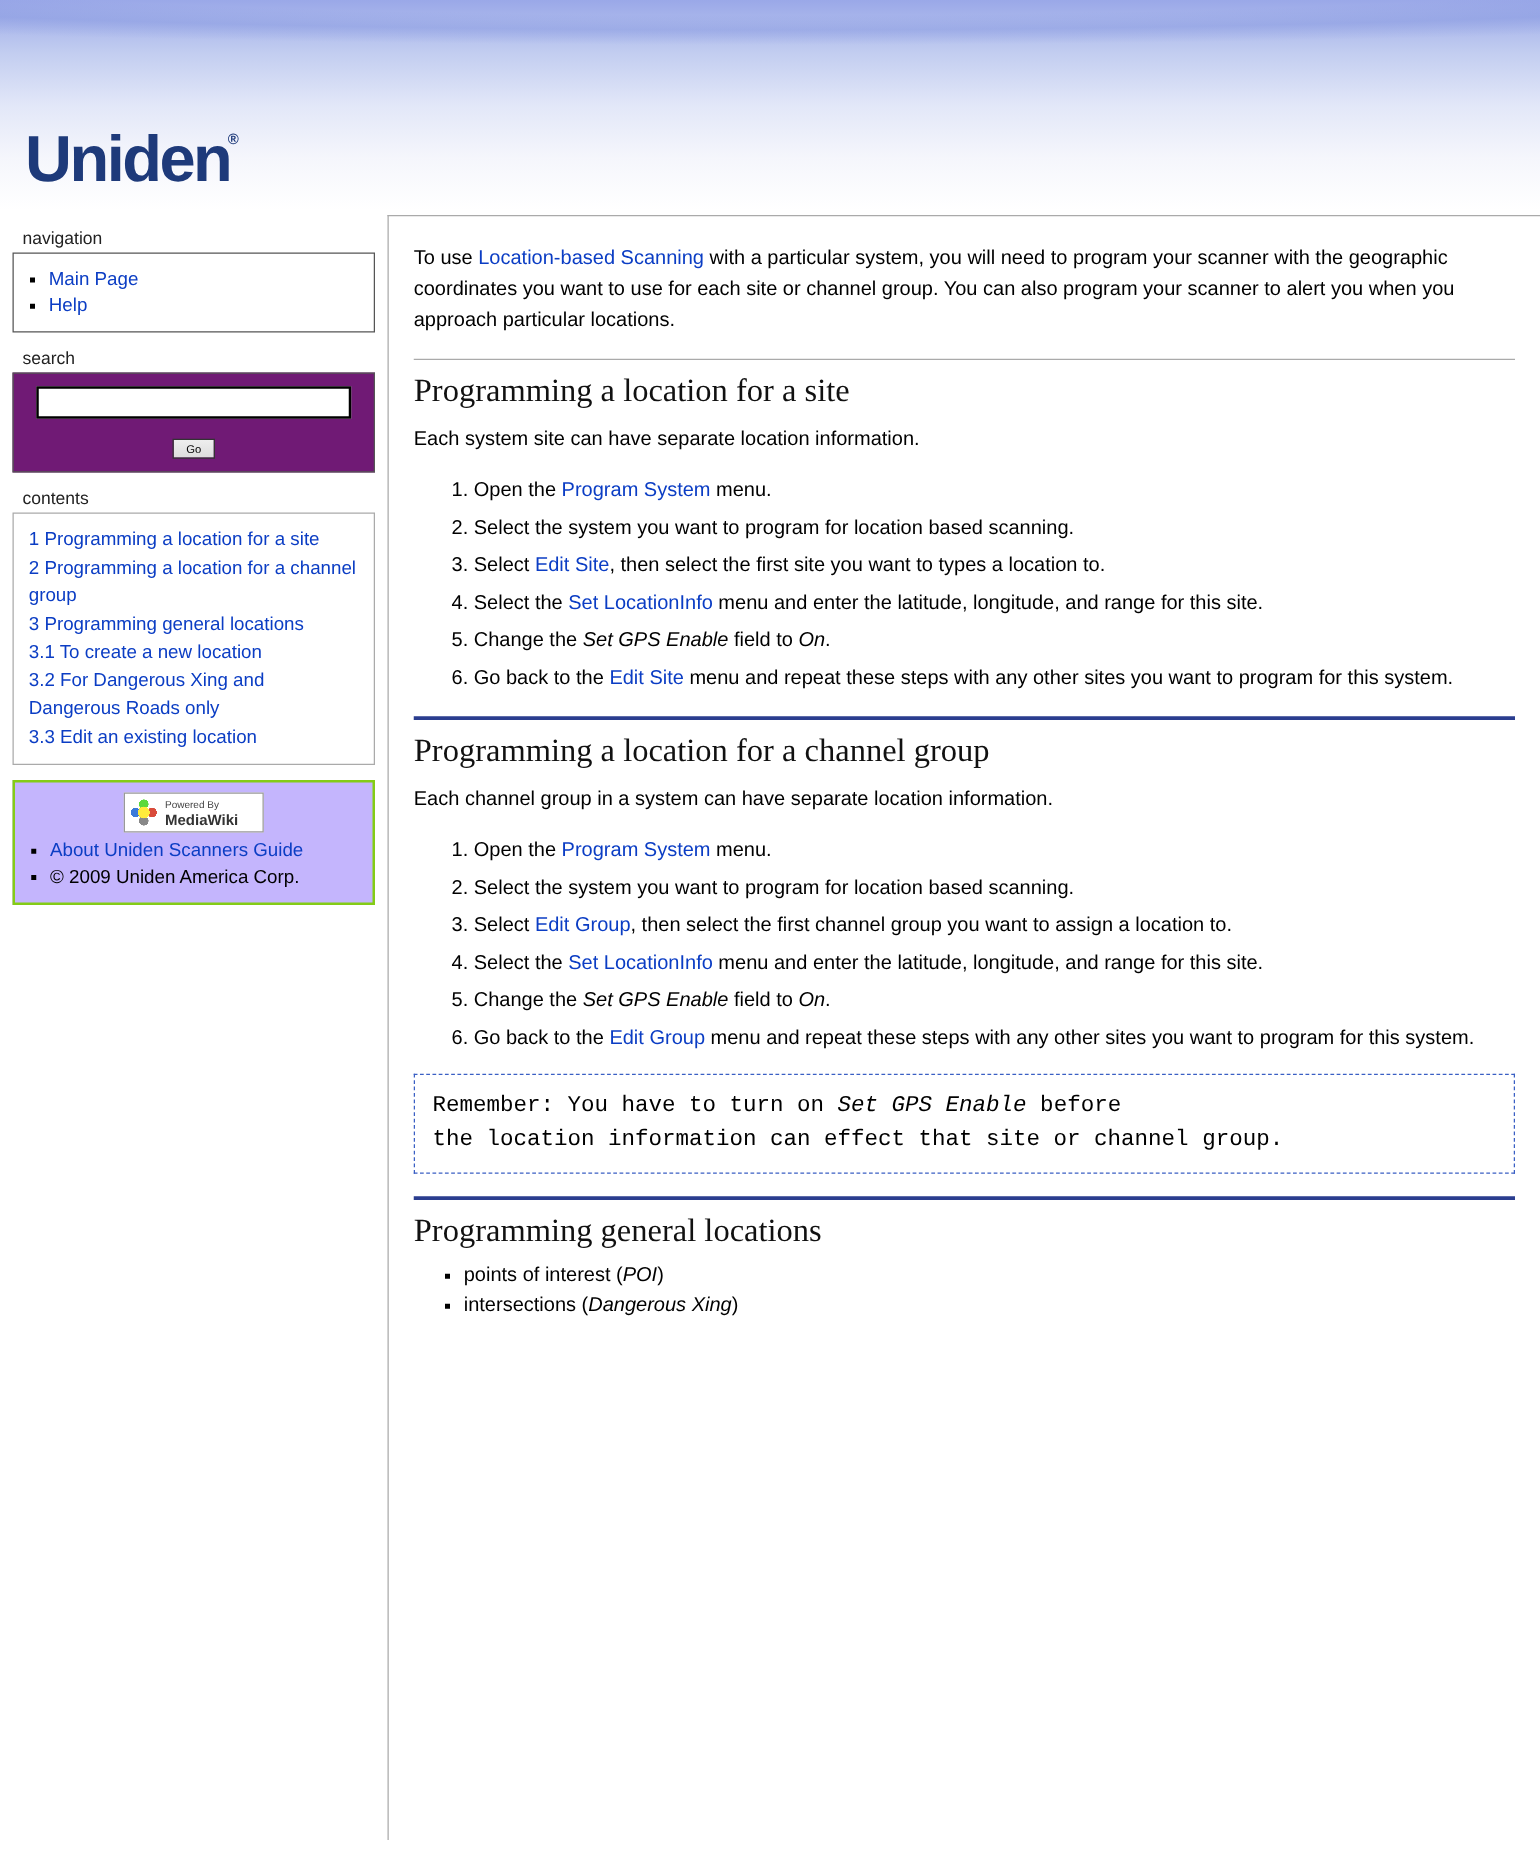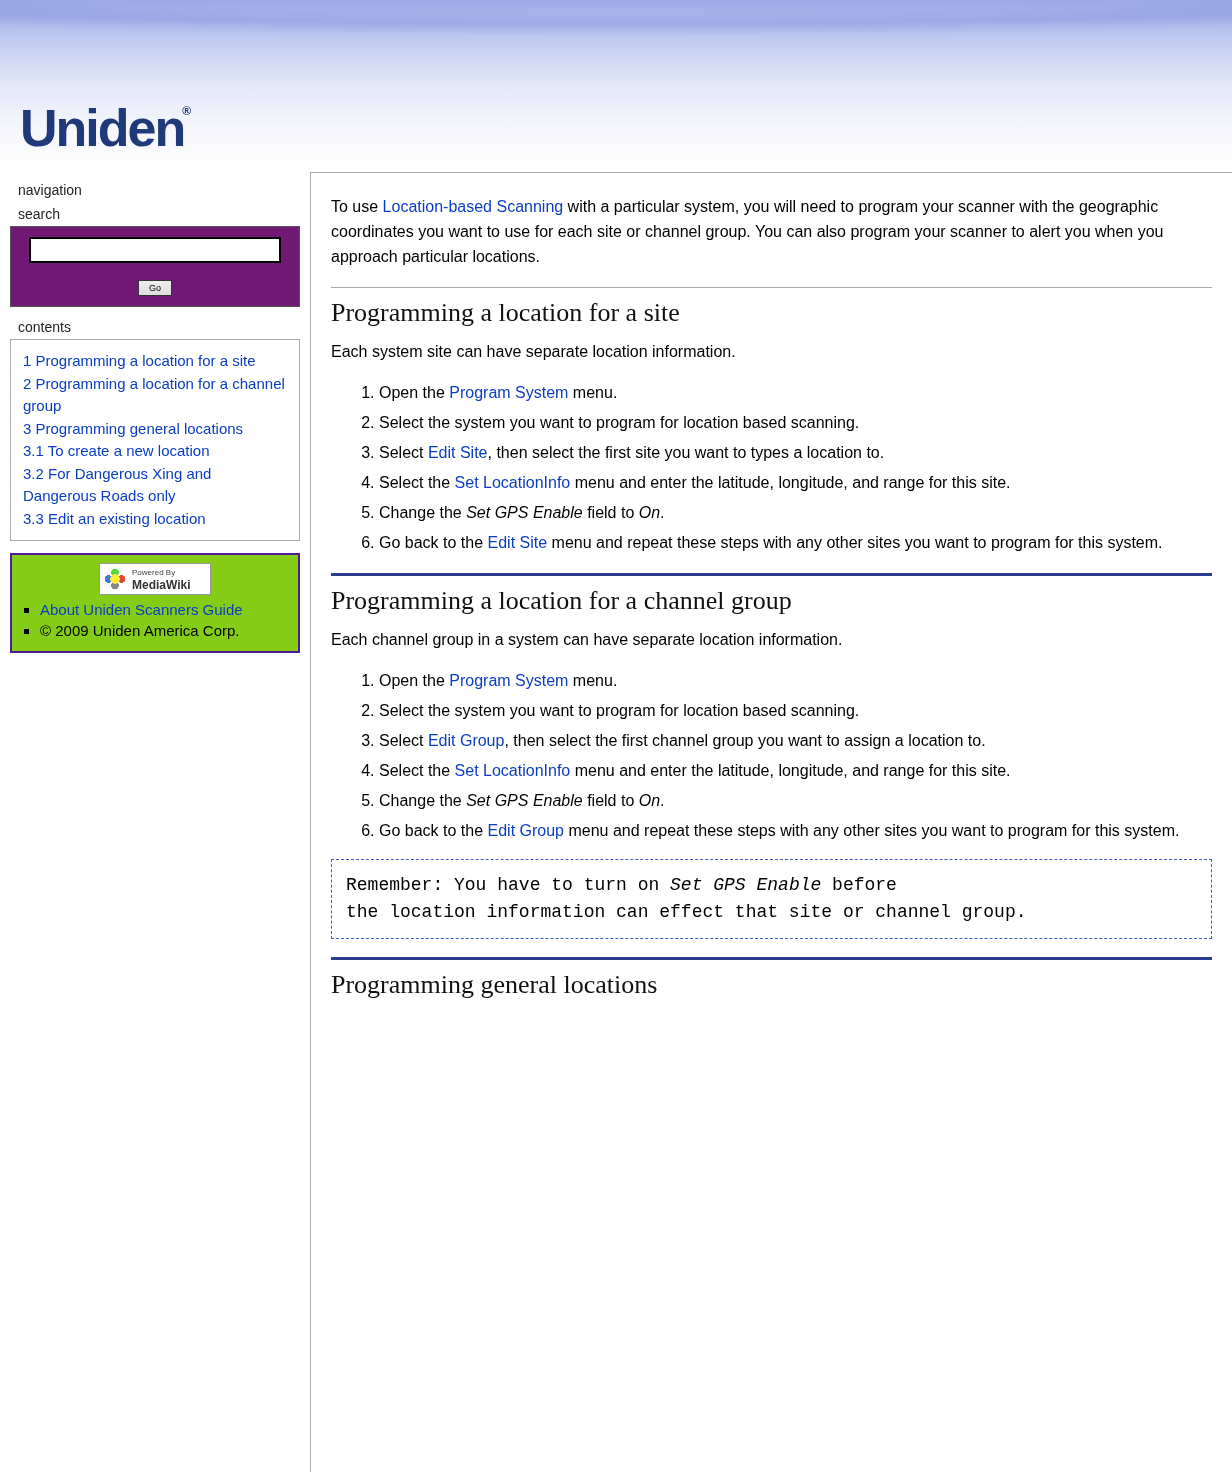--- a/index.html
+++ b/index.html
@@ -93,23 +93,23 @@
   .toc {
     border: 1px solid #aaa;
     padding: 10px 12px;
     background: #fff;
     margin-bottom: 12px;
     line-height: 1.5;
     font-size: 15px;
   }
   .toc a { display: inline; }
   .footer-box {
-    border: 2px solid #4c1d95;
+    border: 2px solid #84cc16;
     padding: 8px 10px;
-    background: #84cc16;
+    background: #c4b5fd;
     font-size: 15px;
   }
   .footer-box ul { margin: 6px 0 0 0; padding-left: 18px; }
   .footer-box li { list-style: square; margin: 4px 0; }
   .mw-badge {
     display: block;
     margin: 0 auto 6px auto;
     width: 112px; height: 32px;
     border: 1px solid #999;
     background: #fff;
@@ -167,20 +167,26 @@
 <body>
 
 <div class="header-bg">
   <div class="logo"><span>Uniden</span><sup>®</sup></div>
 </div>
 
 <div class="layout">
   <aside class="sidebar">
 
     <div class="portlet-title">navigation</div>
+    <div class="portlet-body">
+      <ul>
+        <li><a href="#">Main Page</a></li>
+        <li><a href="#">Help</a></li>
+      </ul>
+    </div>
 
     <div class="portlet-title">search</div>
     <div class="search-box">
       <input class="search-input" type="text" value="" style="">
       <button class="go-btn">Go</button>
     </div>
 
     <div class="portlet-title">contents</div>
     <div class="toc">
       <div><a href="#"><span>1</span> <span>Programming a location for a site</span></a></div>
@@ -230,15 +236,19 @@
       <li><span>Select </span><a href="#">Edit Group</a><span>, then select the first channel group you want to assign a location to.</span></li>
       <li><span>Select the </span><a href="#">Set LocationInfo</a><span> menu and enter the latitude, longitude, and range for this site.</span></li>
       <li><span>Change the </span><em>Set GPS Enable</em><span> field to </span><em>On</em><span>.</span></li>
       <li><span>Go back to the </span><a href="#">Edit Group</a><span> menu and repeat these steps with any other sites you want to program for this system.</span></li>
     </ol>
 
     <div class="note-box"><span>Remember: You have to turn on </span><em>Set GPS Enable</em><span> before
 the location information can effect that site or channel group.</span></div>
 
     <h2 class="section">Programming general locations</h2>
+    <ul class="square">
+      <li><span>points of interest (</span><em>POI</em><span>)</span></li>
+      <li><span>intersections (</span><em>Dangerous Xing</em><span>)</span></li>
+    </ul>
 
   </main>
 </div>
 
 </body></html>

